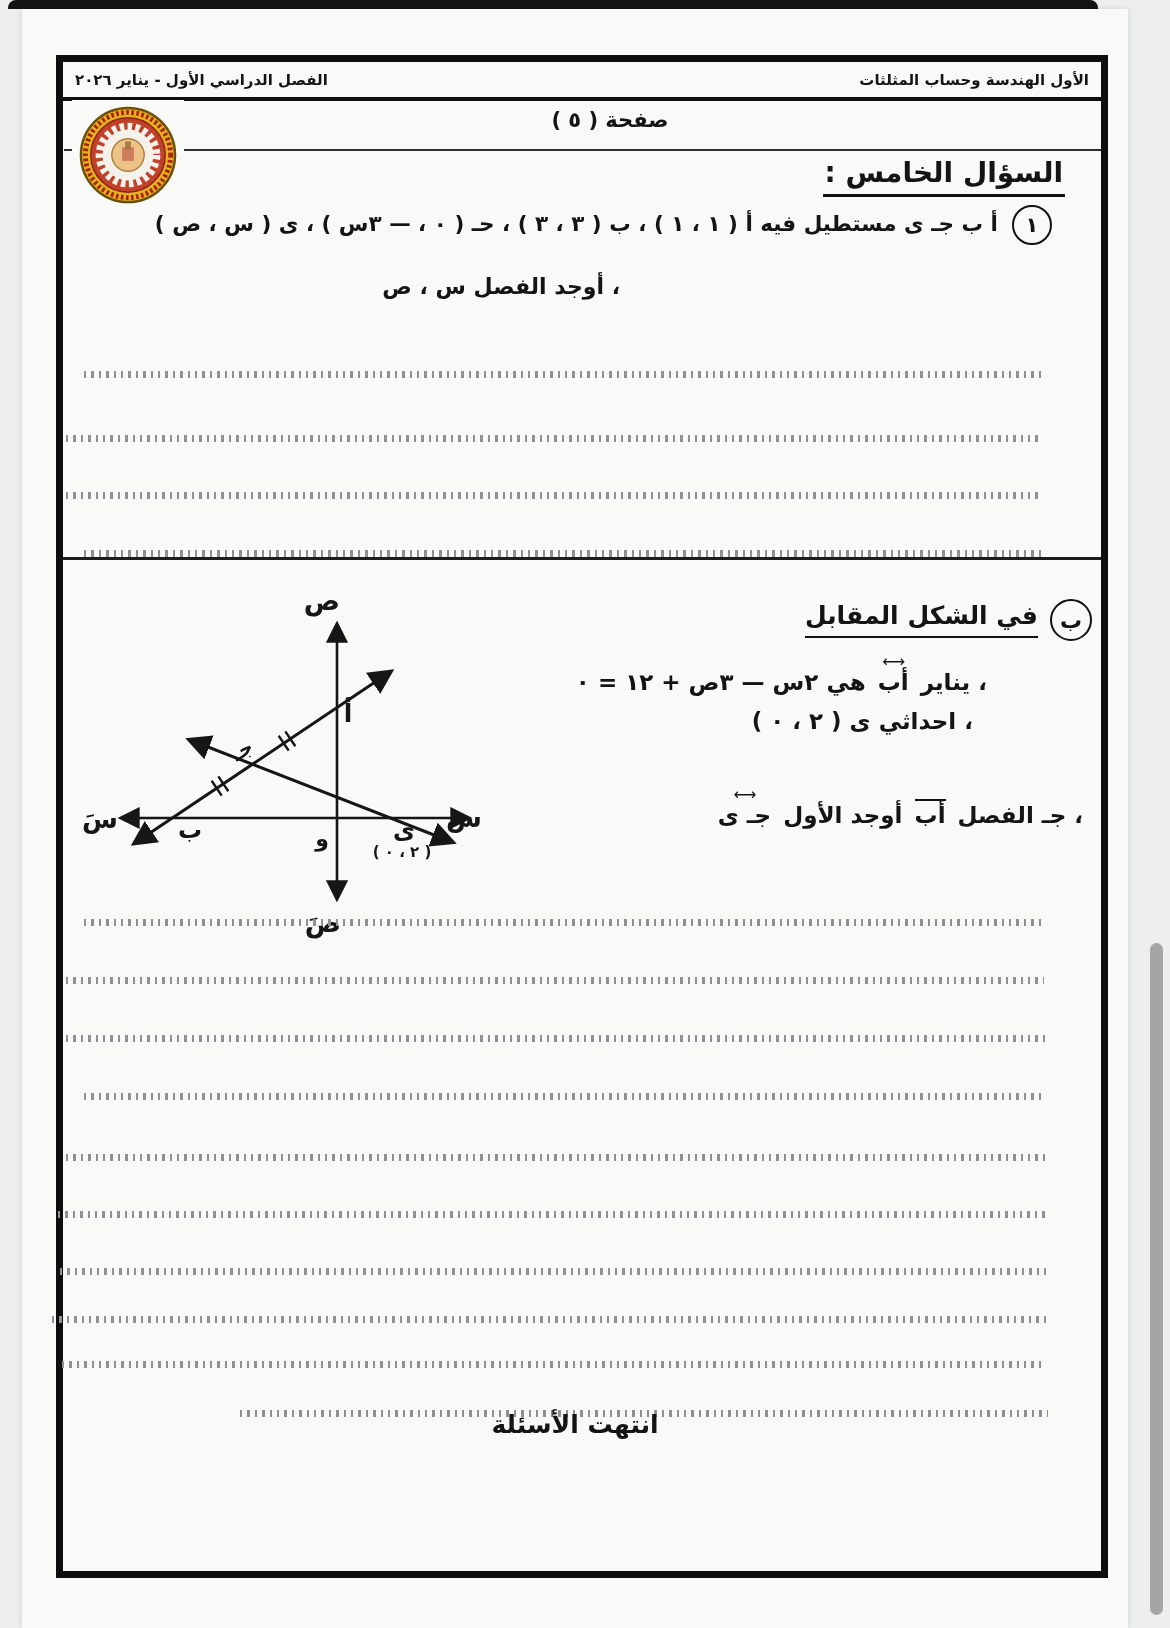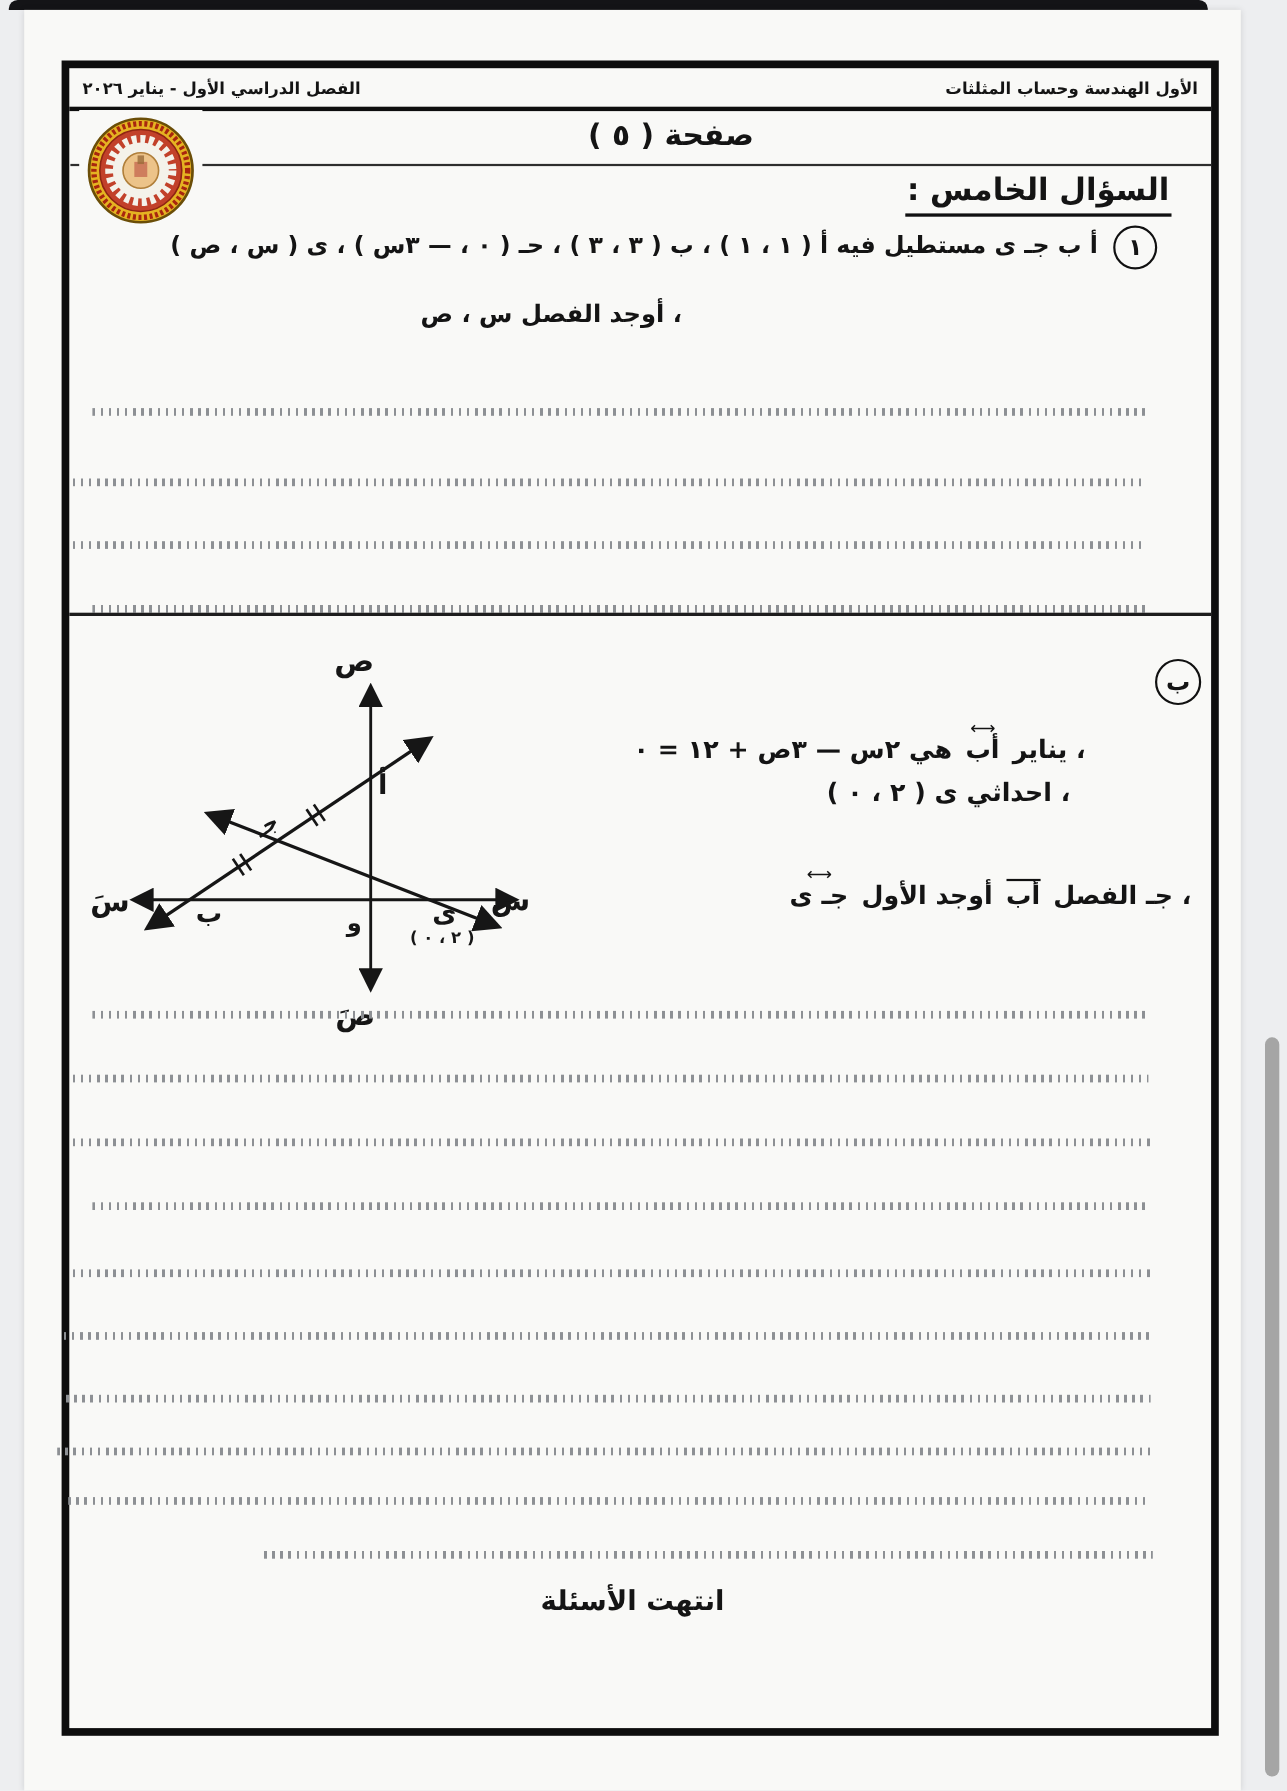--- a/index.html
+++ b/index.html
@@ -10,21 +10,21 @@
     color:#141414;
   }
   .abs{position:absolute;}
   .top-strip{left:8px;top:0;width:1090px;height:9px;background:#141417;border-radius:8px 8px 0 0;}
   .paper{left:22px;top:9px;width:1106px;height:1619px;background:#f9f9f7;box-shadow:0 0 6px rgba(0,0,0,.12);}
   .frame{left:56px;top:55px;width:1052px;height:1523px;border:7px solid #0e0e0e;box-sizing:border-box;background:transparent;}
   
   .hdr{left:63px;top:62px;width:1038px;height:39px;box-sizing:border-box;border-bottom:4px solid #0e0e0e;
        display:flex;justify-content:space-between;align-items:center;padding:0 12px;direction:rtl;}
   .hdr span{font-weight:bold;font-size:15px;white-space:nowrap;}
-  .page-label{left:455px;top:108px;width:310px;text-align:center;font-weight:bold;font-size:27px;}
+  .page-label{left:455px;top:108px;width:310px;text-align:center;font-weight:bold;font-size:21px;}
   .rule-line{left:64px;top:149px;width:1037px;height:2px;background:#2e2e2e;}
   .logo-wrap{left:72px;top:100px;width:112px;height:110px;background:#f9f9f7;display:flex;align-items:center;justify-content:center;}
   .section-title{right:105px;top:156px;font-weight:bold;font-size:28px;border-bottom:3.5px solid #111;padding:0 2px 5px 2px;direction:rtl;}
   
   .q1-row{right:118px;top:203px;direction:rtl;display:flex;align-items:flex-start;gap:14px;white-space:nowrap;}
   .circle-num{display:inline-flex;width:36px;height:36px;border:2.5px solid #111;border-radius:50%;
               align-items:center;justify-content:center;font-weight:bold;font-size:21px;flex:0 0 auto;margin-top:2px;}
   .q1-text{font-weight:bold;font-size:21.5px;line-height:42px;}
   .q1-prompt{right:550px;top:274px;font-weight:bold;font-size:22px;white-space:nowrap;direction:rtl;}
   
@@ -34,21 +34,21 @@
   .q2-heading{right:78px;top:597px;direction:rtl;display:flex;align-items:center;gap:12px;}
   .q2-heading .circle-num{width:38px;height:38px;font-size:22px;}
   .q2-title{font-weight:bold;font-size:25px;border-bottom:2.5px solid #111;padding-bottom:6px;}
   .q2-line{font-weight:bold;font-size:23px;white-space:nowrap;direction:rtl;}
   .q2-l1{right:183px;top:669px;}
   .q2-l2{right:197px;top:708px;}
   .q2-l3{right:87px;top:799px;}
   .notated{position:relative;display:inline-block;margin:0 4px;}
   .nota{position:absolute;top:-17px;left:50%;transform:translateX(-50%);font-size:16px;font-weight:normal;letter-spacing:-1px;}
   .bar-top{display:inline-block;border-top:2.5px solid #111;padding-top:1px;margin:0 4px;}
-  .footer-text{left:410px;top:1441px;width:330px;text-align:center;font-weight:bold;font-size:25px;}
+  .footer-text{left:410px;top:1410px;width:330px;text-align:center;font-weight:bold;font-size:25px;}
   .scroll-thumb{left:1150px;top:943px;width:13px;height:672px;background:#a5a5a5;border-radius:7px;}
   svg text{font-family:"DejaVu Sans",sans-serif;font-weight:bold;fill:#161616;}
 </style>
 </head>
 <body>
 
 <div class="abs top-strip"></div>
 <div class="abs paper"></div>
 <div class="abs frame"></div>
 
@@ -119,20 +119,21 @@
   <text x="252" y="276" font-size="22" text-anchor="middle">و</text>
   <text x="278" y="152" font-size="25" text-anchor="middle" fill="#3f7152">أ</text>
   <text x="120" y="268" font-size="24" text-anchor="middle">ب</text>
   <text x="176" y="186" font-size="20" text-anchor="middle" transform="rotate(-33 176 186)">جـ</text>
   <text x="334" y="268" font-size="24" text-anchor="middle">ى</text>
   <text x="332" y="287" font-size="15" text-anchor="middle" style="direction:rtl">( ٢ ، ٠ )</text>
 </svg>
 
 <div class="abs q2-heading">
   <span class="circle-num">ب</span>
+  <span class="q2-title">في الشكل المقابل</span>
 </div>
 
 <div class="abs q2-line q2-l1">
   <span>، يناير</span>
   <span class="notated"><span class="nota">⟷</span><span>أب</span></span>
   <span>هي  ٢س — ٣ص + ١٢ = ٠</span>
 </div>
 
 <div class="abs q2-line q2-l2">، احداثي  ى ( ٢ ، ٠ )</div>
 

